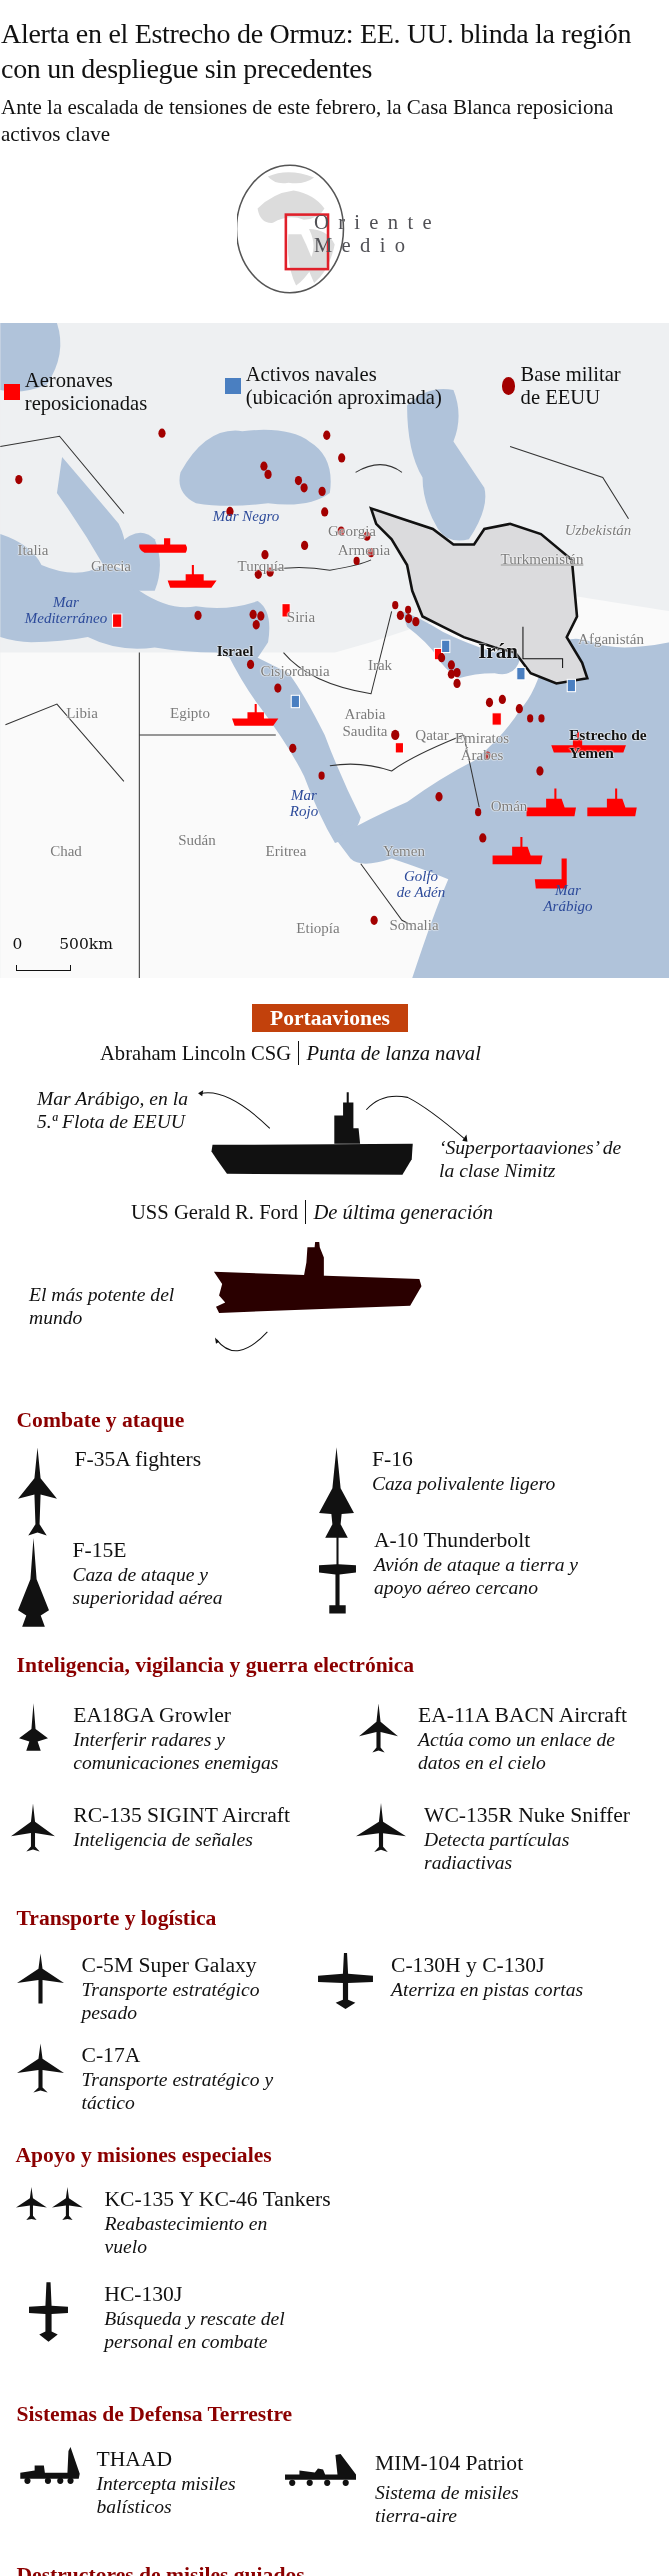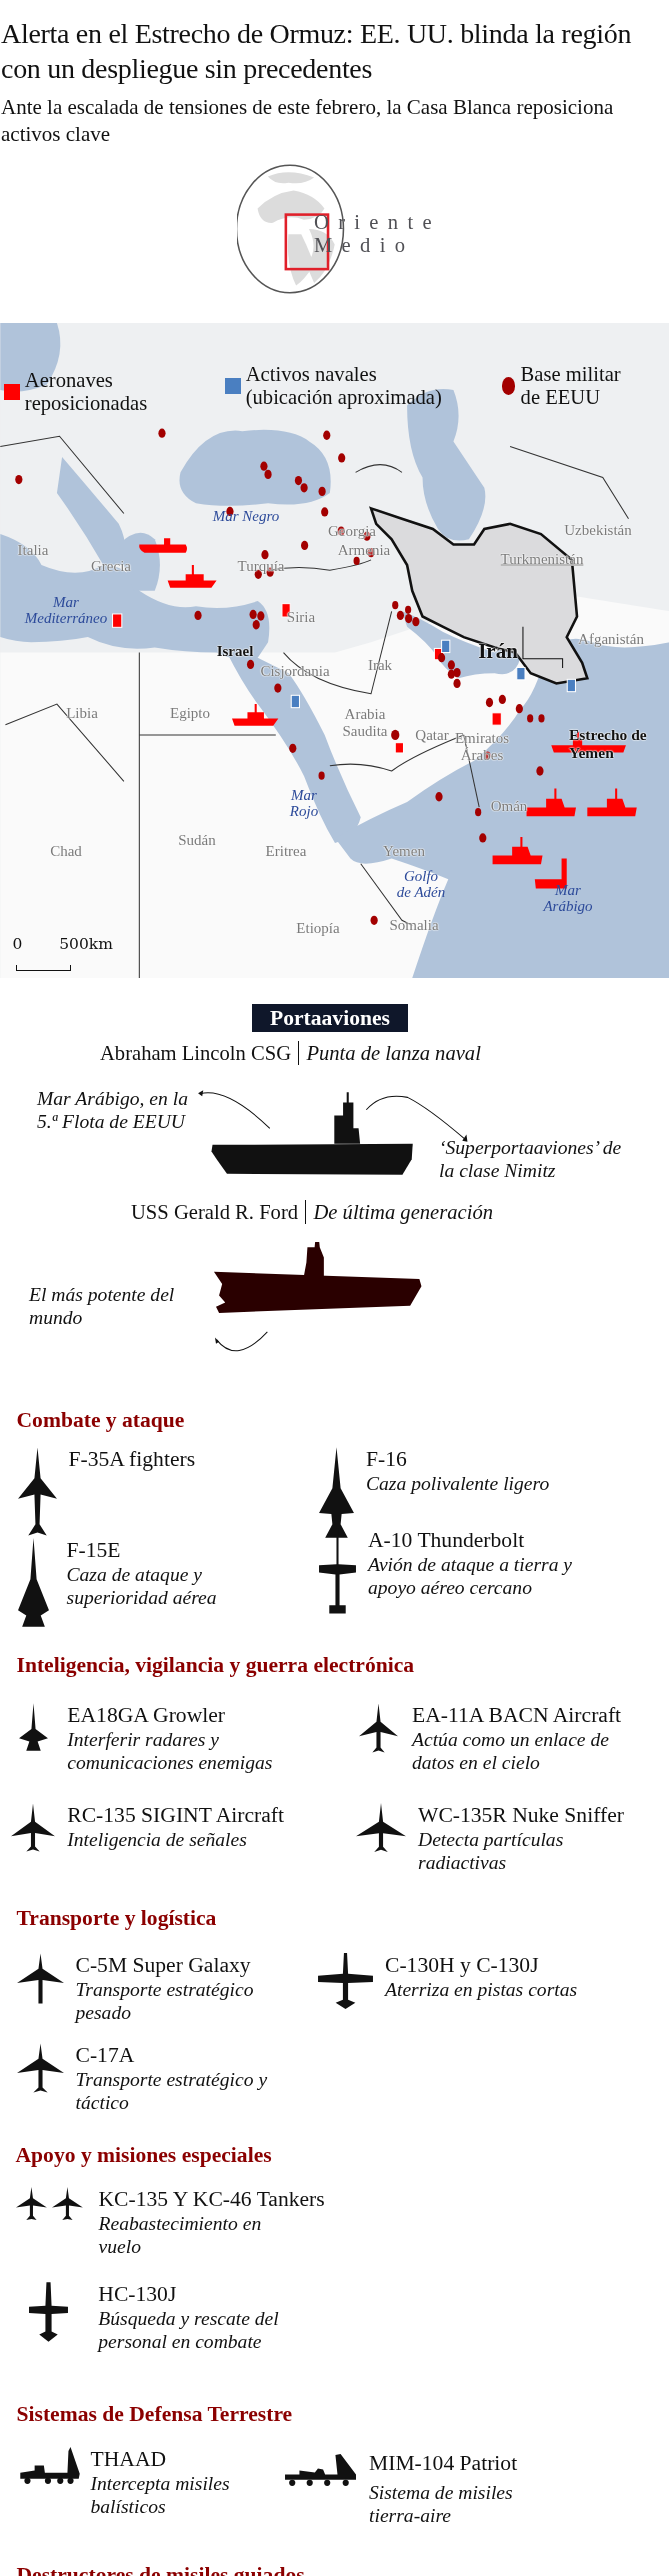--- a/index.html
+++ b/index.html
@@ -19,30 +19,30 @@
   .maplabel.strait{color:#111;font-weight:bold;font-size:15.5px;line-height:17.5px;transform:none;text-align:left;}
   .legend{position:absolute;top:46px;display:flex;align-items:center;gap:5.2px;}
   .legend .txt{font-family:"Liberation Serif",serif;font-size:20.6px;line-height:23px;color:#111;}
   .sq{width:15.5px;height:15.5px;display:inline-block;}
   .dot{width:13.4px;height:17.5px;border-radius:50%;display:inline-block;}
   .scale{position:absolute;left:7.2px;top:612px;}
   .scale .t0{position:absolute;left:5.2px;top:0;font-size:15.5px;}
   .scale .t1{position:absolute;left:52px;top:0;font-size:15.5px;}
   .scale .bar{position:absolute;left:9.3px;top:30px;width:53px;height:5.2px;border:1.5px solid #111;border-top:none;}
   
-  .section-badge{left:252px;top:1004px;width:156px;height:28px;background:#0f172a;color:#fff;font-family:"Liberation Serif",serif;font-size:21.6px;line-height:28px;text-align:center;font-weight:bold;}
+  .section-badge{left:252px;top:1004px;width:156px;height:28px;background:#c2410c;color:#fff;font-family:"Liberation Serif",serif;font-size:21.6px;line-height:28px;text-align:center;font-weight:bold;}
   .carrier-head{font-family:"Liberation Serif",serif;font-size:20.6px;white-space:nowrap;display:flex;align-items:center;}
   .carrier-head .sep{display:inline-block;width:1px;height:24px;background:#111;margin:0 7.2px;}
   .carrier-head .it{font-style:italic;}
   .note{font-family:"Liberation Serif",serif;font-style:italic;font-size:19.6px;line-height:23px;}
   
   .cat{font-family:"Liberation Serif",serif;font-weight:bold;font-size:21.6px;color:#8b0000;}
   .item{position:absolute;display:flex;align-items:flex-start;}
   .item .ic{flex:none;display:flex;align-items:center;justify-content:center;}
-  .item .tx{margin-left:11px;}
+  .item .tx{margin-left:17px;}
   .item .nm{font-family:"Liberation Serif",serif;font-size:21.6px;line-height:25px;white-space:nowrap;}
   .item .ds{font-family:"Liberation Serif",serif;font-style:italic;font-size:19.6px;line-height:23px;width:216px;}
 </style>
 </head>
 <body>
 
 <h1 class="abs title">Alerta en el Estrecho de Ormuz: EE. UU. blinda la región con un despliegue sin precedentes</h1>
 <p class="abs subtitle">Ante la escalada de tensiones de este febrero, la Casa Blanca reposiciona activos clave</p>
 
 <div class="abs globe-wrap">
@@ -200,21 +200,21 @@
         <div>Base militar</div>
         <div>de EEUU</div>
       </div>
   </div>
 
   <div class="maplabel" style="left:33px;top:227px;">Italia</div>
   <div class="maplabel" style="left:111px;top:243px;">Grecia</div>
   <div class="maplabel" style="left:261px;top:243px;">Turquía</div>
   <div class="maplabel" style="left:352px;top:208px;">Georgia</div>
   <div class="maplabel" style="left:364px;top:227px;">Armenia</div>
-  <div class="maplabel" style="left:598px;top:207px;">Uzbekistán</div>
+  <div class="maplabel" style="left:598px;top:207px;font-style:italic;">Uzbekistán</div>
   <div class="maplabel" style="left:542px;top:236px;text-decoration:underline;">Turkmenistán</div>
   <div class="maplabel" style="left:611px;top:316px;">Afganistán</div>
   <div class="maplabel big" style="left:498px;top:328px;">Irán</div>
   <div class="maplabel" style="left:301px;top:294px;">Siria</div>
   <div class="maplabel strong" style="left:235px;top:328px;">Israel</div>
   <div class="maplabel" style="left:295px;top:348px;">Cisjordania</div>
   <div class="maplabel" style="left:380px;top:342px;">Irak</div>
   <div class="maplabel" style="left:56px;top:390px;margin-left:26px;">Libia</div>
   <div class="maplabel" style="left:190px;top:390px;">Egipto</div>
   <div class="maplabel" style="left:365px;top:399px;width:57px;white-space:normal;text-align:center;line-height:16.5px;">Arabia Saudita</div>

